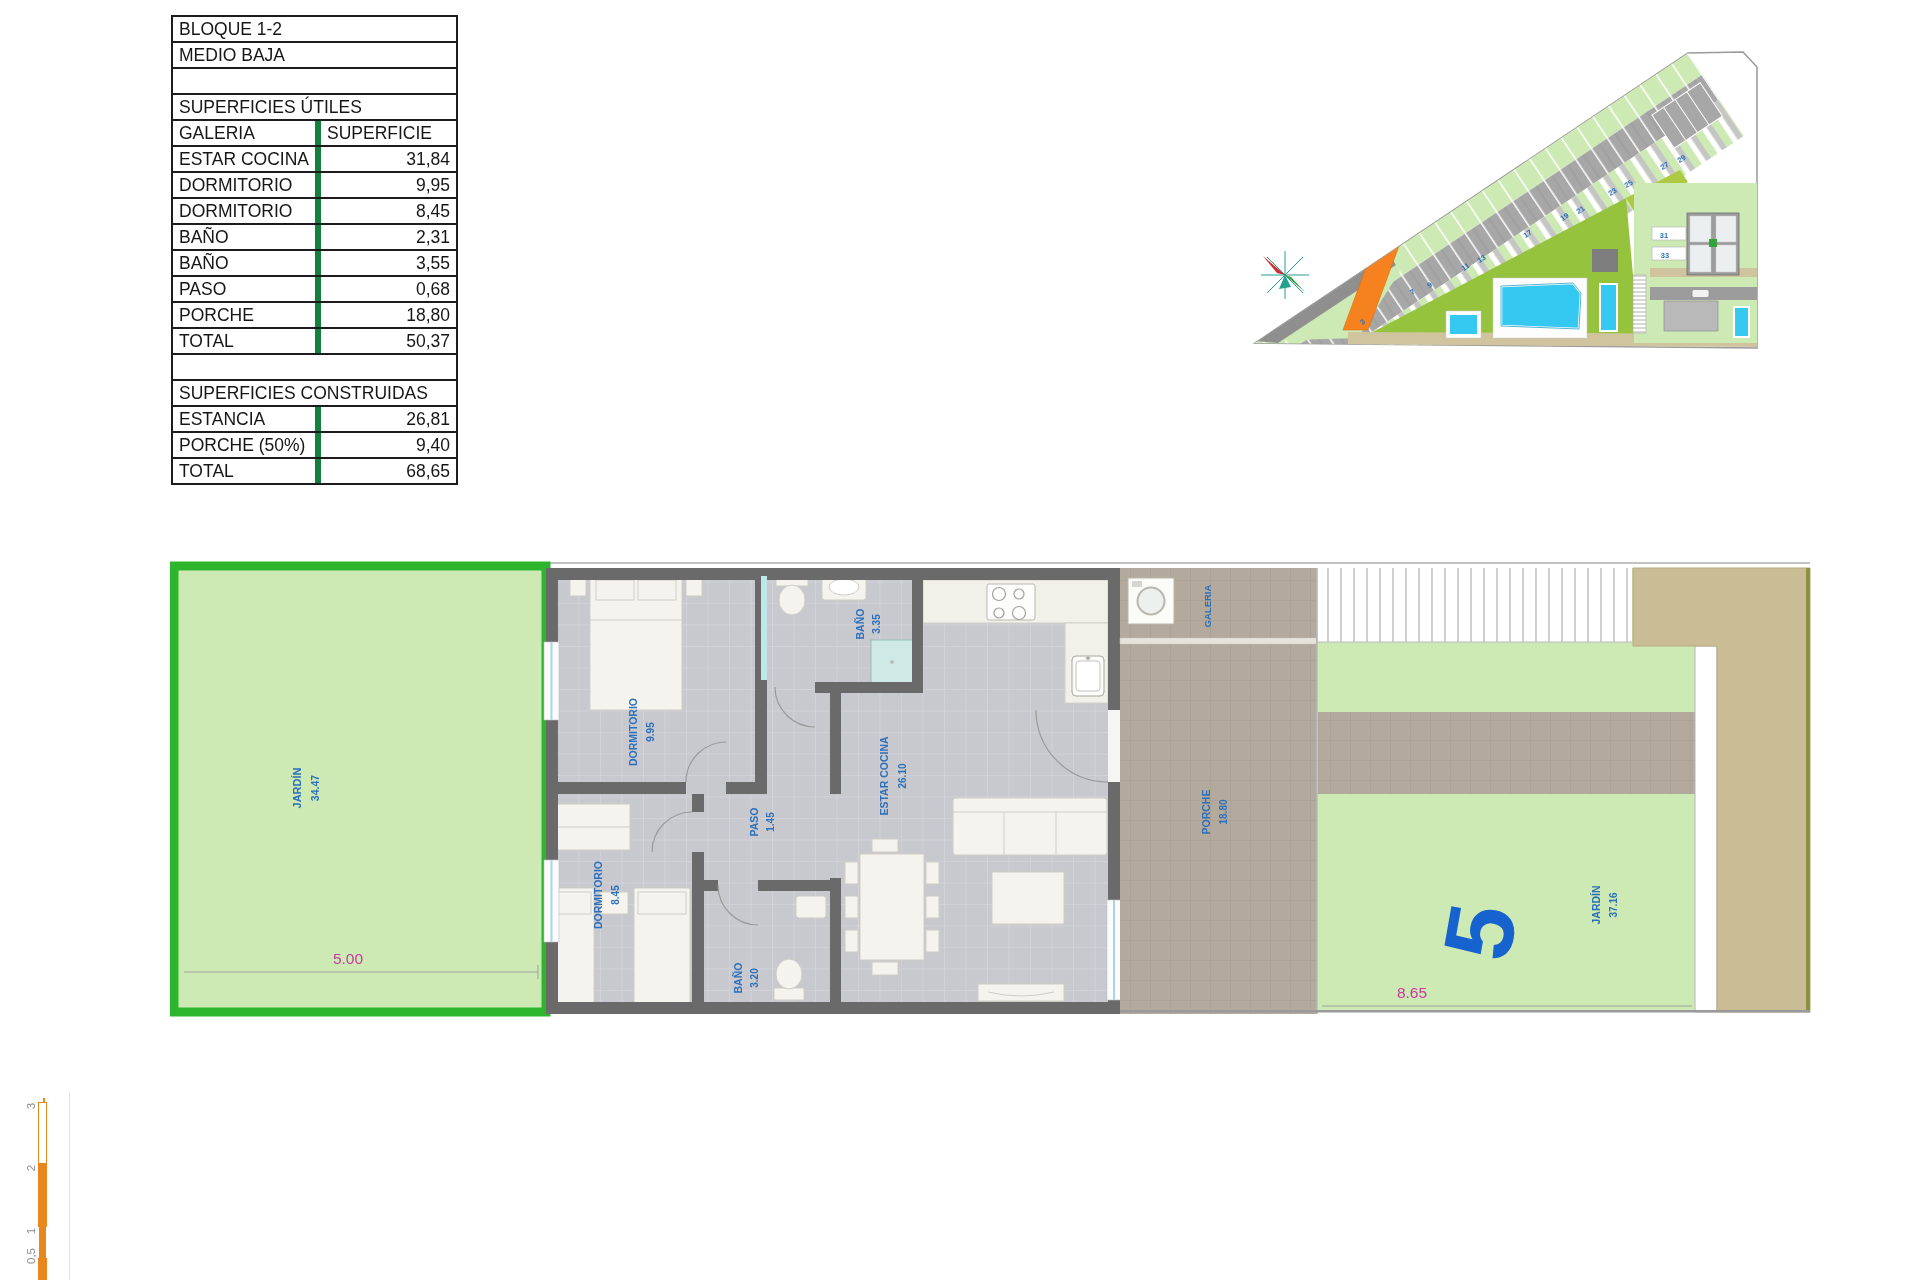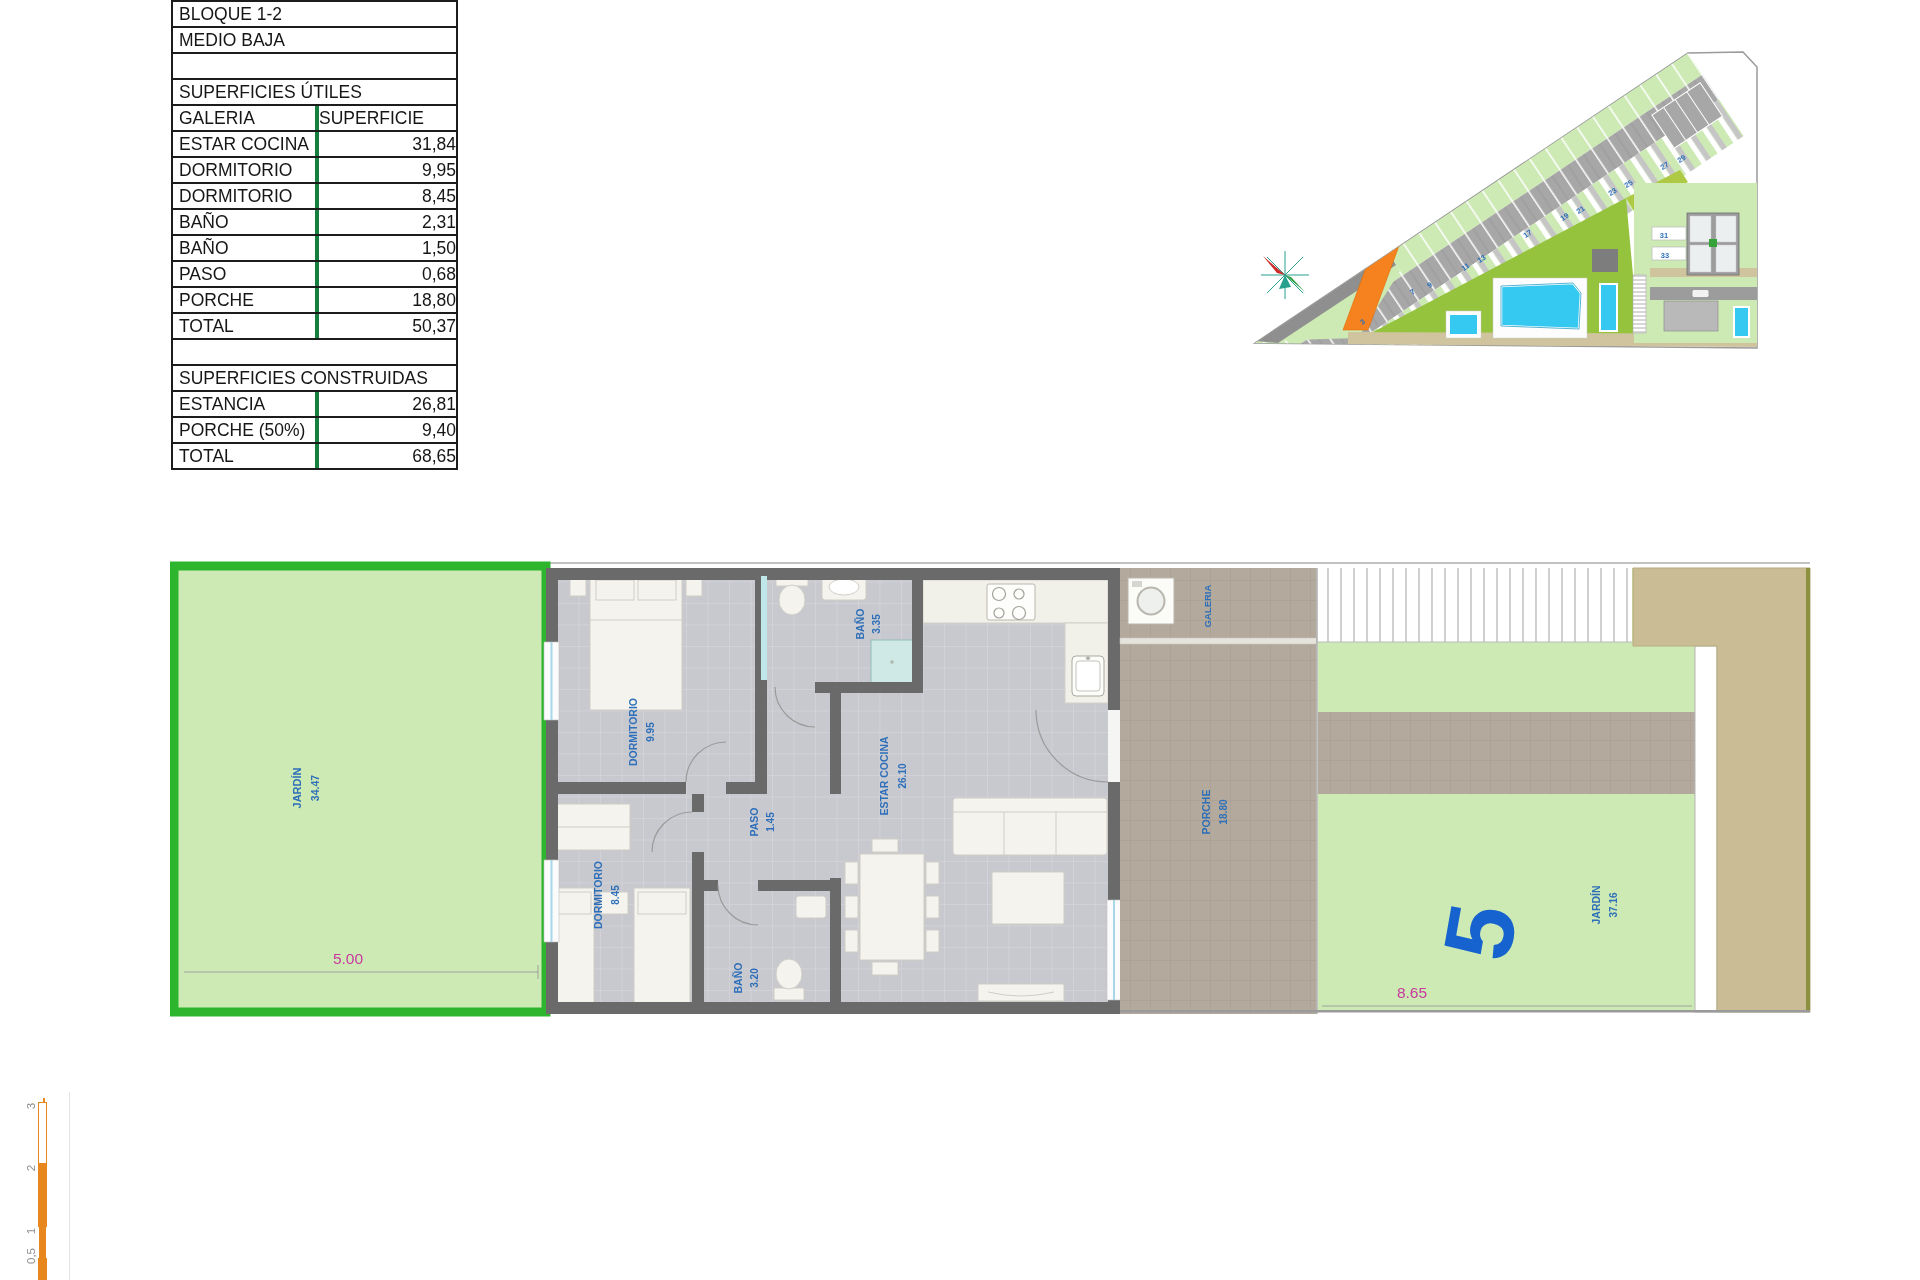--- a/index.html
+++ b/index.html
@@ -2,29 +2,29 @@
 <html><head>
 <meta charset="utf-8">
 <style>
   html,body{margin:0;padding:0}
   body{
     width:1920px;height:1280px;position:relative;overflow:hidden;
     background:#ffffff;font-family:"Liberation Sans",sans-serif;
   }
   
   .itable{
-    position:absolute;left:171px;top:0;width:287px;
+    position:absolute;left:171px;top:15px;width:287px;
     border:2.5px solid #1c1c1c;box-sizing:border-box;background:#fff;
   }
   .trow{display:flex;height:24px;border-top:2px solid #1c1c1c}
   .trow:first-child{border-top:none}
   .cell{font-size:17.5px;line-height:24px;color:#161616;white-space:nowrap;overflow:hidden}
   .lbl{width:136px;padding-left:6px;flex:none}
   .wide{width:auto;flex:1}
-  .val{flex:1;text-align:right;padding:0 0;border-left:4px solid #15803d}
+  .val{flex:1;text-align:right;padding:0 6px;border-left:6px solid #15803d}
   .val.hd{text-align:left}
   
   #site-svg{position:absolute;left:1240px;top:35px}
   #plan-svg{position:absolute;left:170px;top:560px}
   
   .scalebar{position:absolute;left:26px;top:1098px;width:34px;height:182px}
   .sb-line{position:absolute;left:17px;top:0;width:2px;height:182px;background:#e8871e}
   .sb-seg{position:absolute;left:12px;width:9px;box-sizing:border-box}
   .sb-a{top:4px;height:62px;background:#fff;border:1.5px solid #e8871e}
   .sb-b{top:66px;height:63px;background:#e8871e}
@@ -65,21 +65,21 @@
   <div class="trow">
       <div class="cell lbl">DORMITORIO</div>
       <div class="cell val">8,45</div>
     </div>
   <div class="trow">
       <div class="cell lbl">BAÑO</div>
       <div class="cell val">2,31</div>
     </div>
   <div class="trow">
       <div class="cell lbl">BAÑO</div>
-      <div class="cell val">1,50</div>
+      <div class="cell val">3,55</div>
     </div>
   <div class="trow">
       <div class="cell lbl">PASO</div>
       <div class="cell val">0,68</div>
     </div>
   <div class="trow">
       <div class="cell lbl">PORCHE</div>
       <div class="cell val">18,80</div>
     </div>
   <div class="trow">

